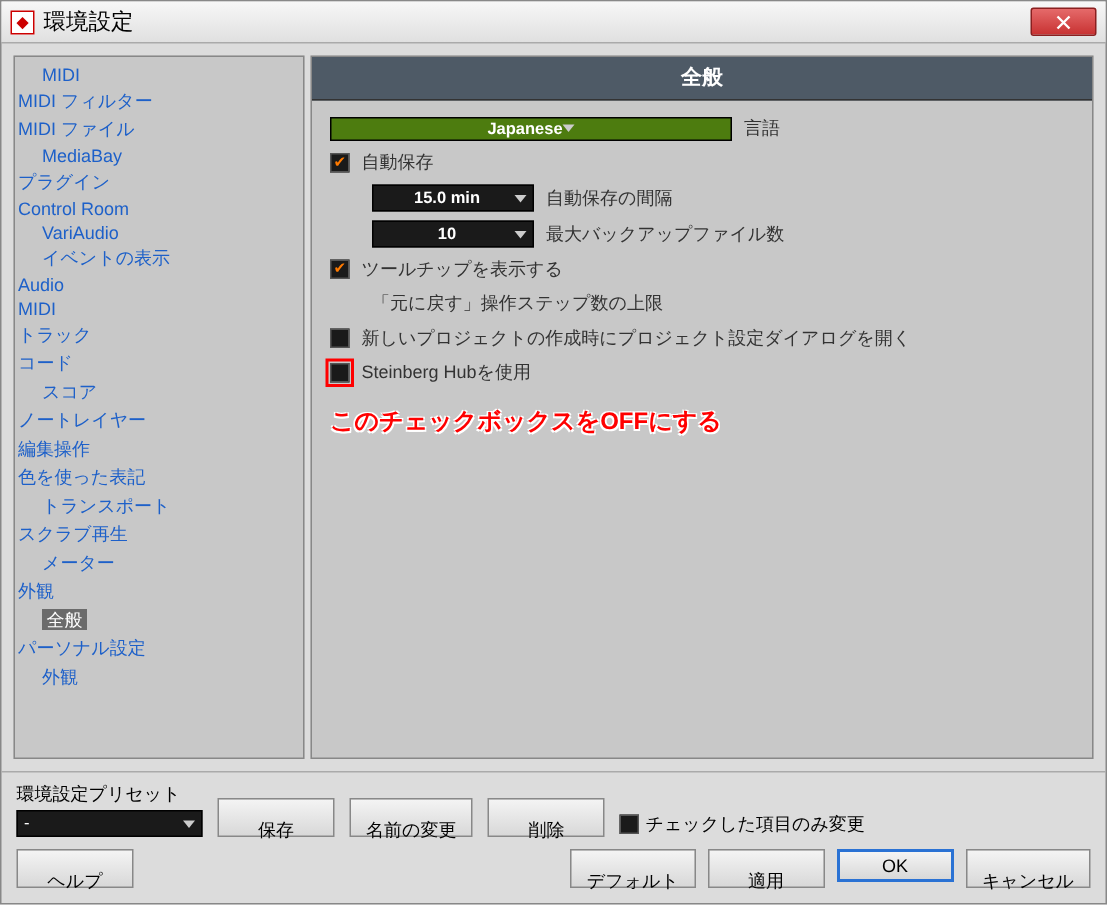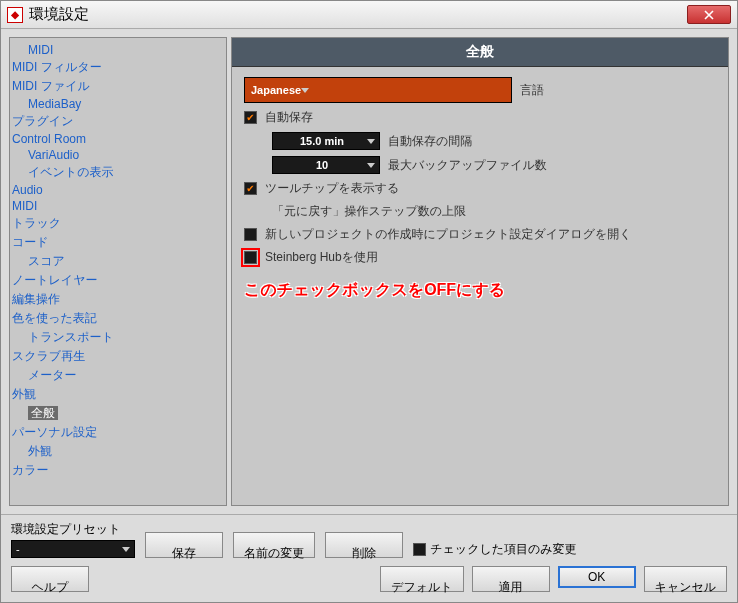--- a/index.html
+++ b/index.html
@@ -9,21 +9,21 @@
 
 
 .titlebar { height: 28px; background: linear-gradient(to bottom, #f7f7f7, #e0e0e0); border-bottom: 1px solid #aaa; display: flex; align-items: center; padding: 0 6px; }
 .titlebar-icon { width: 16px; height: 16px; background: #fff; border: 1px solid #c00; display: inline-flex; align-items: center; justify-content: center; color: #c00; font-size: 10px; font-weight: bold; margin-right: 6px; }
 .titlebar-text { font-size: 15px; flex: 1; }
 .close-btn { width: 44px; height: 19px; background: linear-gradient(to bottom, #e56a6a, #c83232); border: 1px solid #8a1f1f; border-radius: 2px; color: #fff; display: flex; align-items: center; justify-content: center; cursor: pointer; }
 .close-btn svg { width: 10px; height: 10px; }
 
 
 .content { flex: 1; display: flex; padding: 8px; gap: 4px; min-height: 0; }
-.left-panel { width: 218px; background: #c8c8c8; border: 1px solid #888; overflow-y: auto; padding: 4px 2px; }
+.left-panel { width: 194px; background: #c8c8c8; border: 1px solid #888; overflow-y: auto; padding: 4px 2px; }
 .right-panel { flex: 1; background: #c8c8c8; border: 1px solid #888; display: flex; flex-direction: column; overflow: hidden; }
 
 
 .tree { font-size: 12px; color: #333; }
 .tree-item { padding: 1px 2px 1px 0; white-space: nowrap; cursor: pointer; }
 .tree-item.level-0 { margin-left: 16px; }
 .tree-item.level-1 { }
 .tree-label { color: #1d60c9; }
 
 
@@ -31,21 +31,21 @@
 
 
 .settings-body { flex: 1; padding: 10px 12px; font-size: 12px; color: #333; }
 .srow { display: flex; align-items: center; gap: 8px; margin-bottom: 6px; }
 .cb { width: 13px; height: 13px; border: 1px solid #555; background: #1a1a1a; display: inline-flex; align-items: center; justify-content: center; }
 .cb.checked::after { content: "✔"; color: #ff7a00; font-size: 10px; line-height: 1; }
 .cb.highlight-red { outline: 2px solid #f00; outline-offset: 1px; }
 .val-box { width: 108px; height: 18px; background: #1a1a1a; color: #fff; font-size: 11px; font-weight: bold; text-align: center; display: flex; align-items: center; justify-content: space-between; padding: 0 4px; border: 1px solid #000; }
 .val-box .tri { width: 0; height: 0; border-left: 4px solid transparent; border-right: 4px solid transparent; border-top: 5px solid #ccc; }
 .val-box .vtxt { flex: 1; text-align: center; }
-.sel-box { width: 268px; height: 26px; background: #c2410c; color: #fff; font-size: 11px; font-weight: bold; display: flex; align-items: center; justify-content: flex-start; padding: 0 6px; border: 1px solid #000; }
+.sel-box { width: 268px; height: 16px; background: #4d7c0f; color: #fff; font-size: 11px; font-weight: bold; display: flex; align-items: center; justify-content: center; padding: 0 6px; border: 1px solid #000; }
 .sel-box .tri { width: 0; height: 0; border-left: 4px solid transparent; border-right: 4px solid transparent; border-top: 5px solid #ccc; }
 .settings-body .indent { margin-left: 28px; }
 
 
 .annotation { margin-top: 14px; font-size: 16px; font-weight: bold; color: #ff0000; text-shadow: -1px -1px 0 #fff, 1px -1px 0 #fff, -1px 1px 0 #fff, 1px 1px 0 #fff; }
 
 
 .footer { padding: 6px 10px 10px 10px; border-top: 1px solid #aaa; }
 .preset-row { display: flex; align-items: flex-end; gap: 10px; margin-bottom: 8px; }
 .preset-block { display: flex; flex-direction: column; font-size: 12px; }
@@ -95,21 +95,20 @@
           <div class="tree-item level-1"><span class="tree-label">ノートレイヤー</span></div>
           <div class="tree-item level-1"><span class="tree-label">編集操作</span></div>
           <div class="tree-item level-1"><span class="tree-label">色を使った表記</span></div>
           <div class="tree-item level-0"><span class="tree-label">トランスポート</span></div>
           <div class="tree-item level-1"><span class="tree-label">スクラブ再生</span></div>
           <div class="tree-item level-0"><span class="tree-label">メーター</span></div>
           <div class="tree-item level-1"><span class="tree-label">外観</span></div>
           <div class="tree-item level-0 nonlink"><span class="selected" style="background: rgb(107, 107, 107); color: rgb(255, 255, 255); padding: 0px 3px;">全般</span></div>
           <div class="tree-item level-1"><span class="tree-label">パーソナル設定</span></div>
           <div class="tree-item level-0"><span class="tree-label">外観</span></div>
-          <div class="tree-item level-1"><span class="tree-label">カラー</span></div>
         </div>
     </div>
 
     <div class="right-panel">
       <div class="panel-header">全般</div>
       <div class="settings-body">
         <div class="srow">
           <div class="sel-box">
             <span>Japanese</span>
             <span class="tri"></span>

